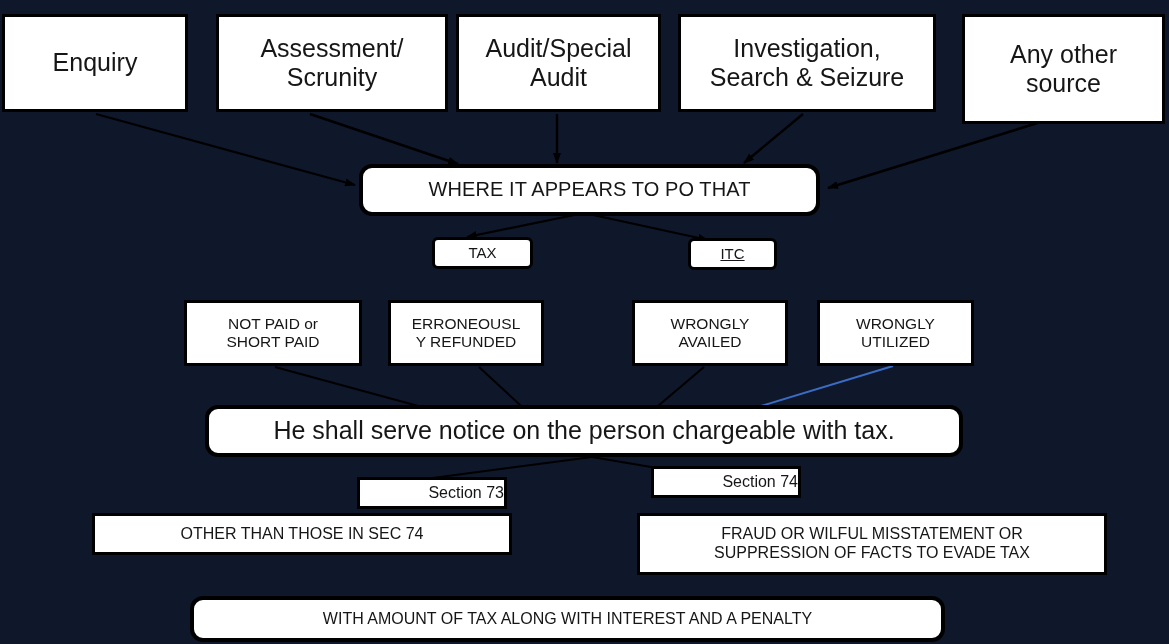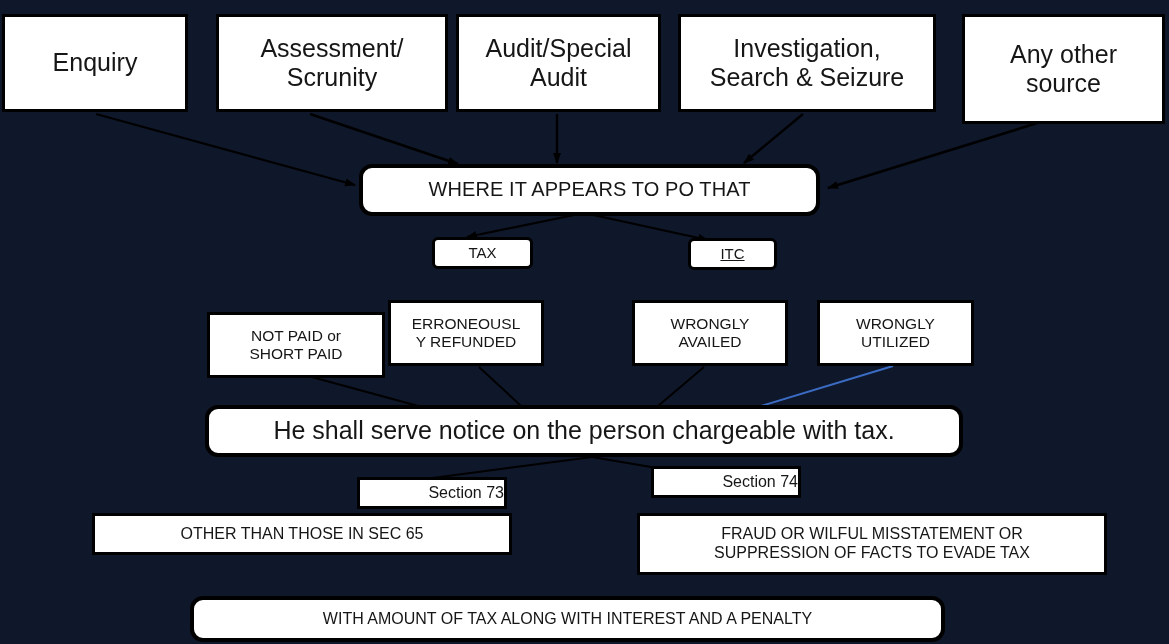--- a/index.html
+++ b/index.html
@@ -156,21 +156,21 @@
   </div>
 
   <div class="node small-node" style="left:432px; top:237px; width:101px; height:32px;">
     <span>TAX</span>
   </div>
 
   <div class="node small-node" style="left:688px; top:238px; width:89px; height:32px;text-decoration:underline;">
     <span>ITC</span>
   </div>
 
-  <div class="node mid-node" style="left:184px; top:312px; width:178px; height:66px;margin-left:23px;">
+  <div class="node mid-node" style="left:184px; top:300px; width:178px; height:66px;">
     <span>NOT PAID or
 SHORT PAID</span>
   </div>
 
   <div class="node mid-node" style="left:388px; top:300px; width:156px; height:66px;">
     <span>ERRONEOUSL
 Y REFUNDED</span>
   </div>
 
   <div class="node mid-node" style="left:632px; top:300px; width:156px; height:66px;">
@@ -189,21 +189,21 @@
 
   <div class="node sec-node" style="left:357px; top:477px; width:150px; height:32px;">
     <span>Section 73</span>
   </div>
 
   <div class="node sec-node" style="left:651px; top:466px; width:150px; height:32px;">
     <span>Section 74</span>
   </div>
 
   <div class="node wide-node" style="left:92px; top:513px; width:420px; height:42px;">
-    <span>OTHER THAN THOSE IN SEC 65</span>
+    <span>OTHER THAN THOSE IN SEC 74</span>
   </div>
 
   <div class="node wide-node" style="left:637px; top:513px; width:470px; height:62px;">
     <span>FRAUD OR WILFUL MISSTATEMENT OR
 SUPPRESSION OF FACTS TO EVADE TAX</span>
   </div>
 
   <div class="node rounded final-node" style="left:190px; top:596px; width:755px; height:46px; border-width:4px;">
     <span>WITH AMOUNT OF TAX ALONG WITH INTEREST AND A PENALTY</span>
   </div>

